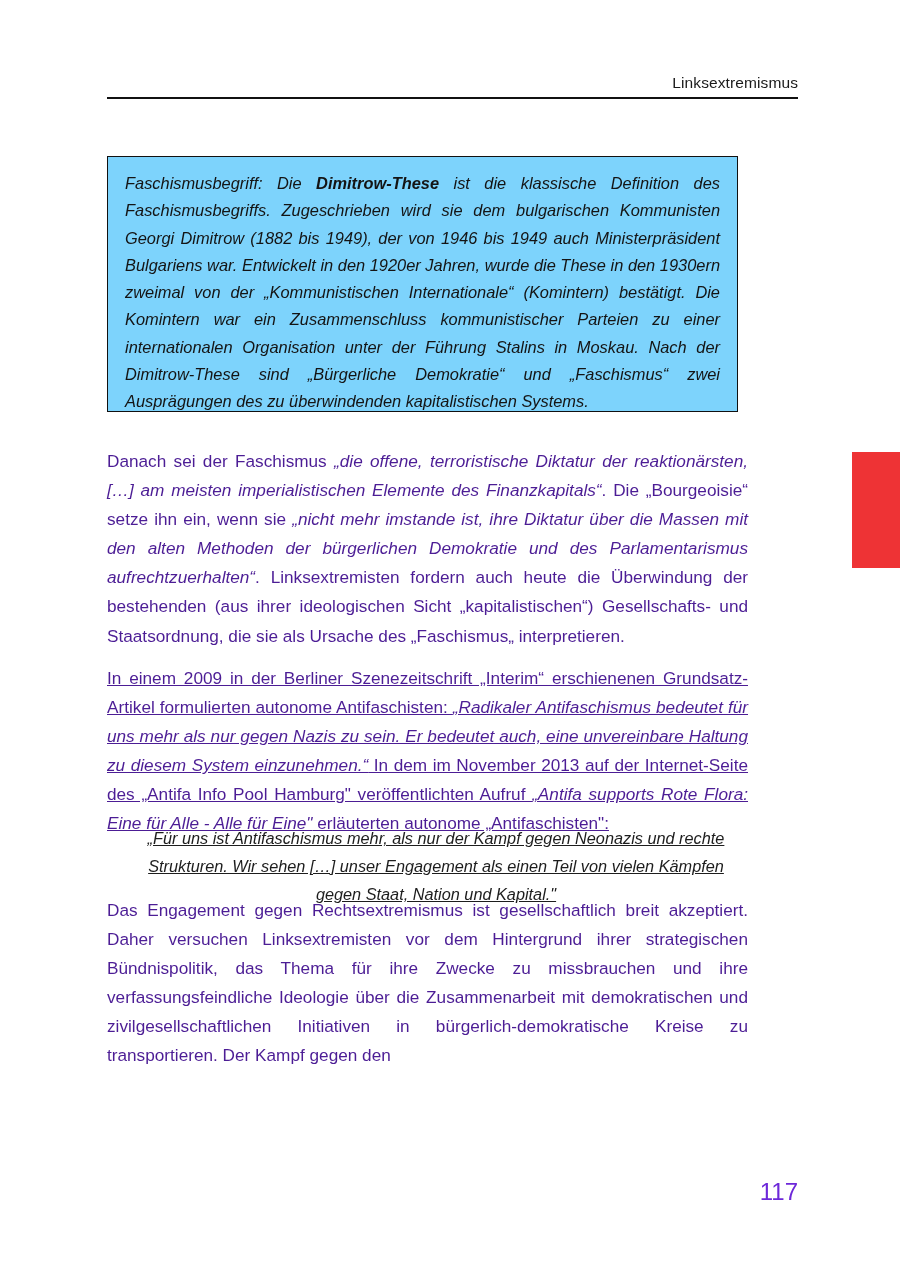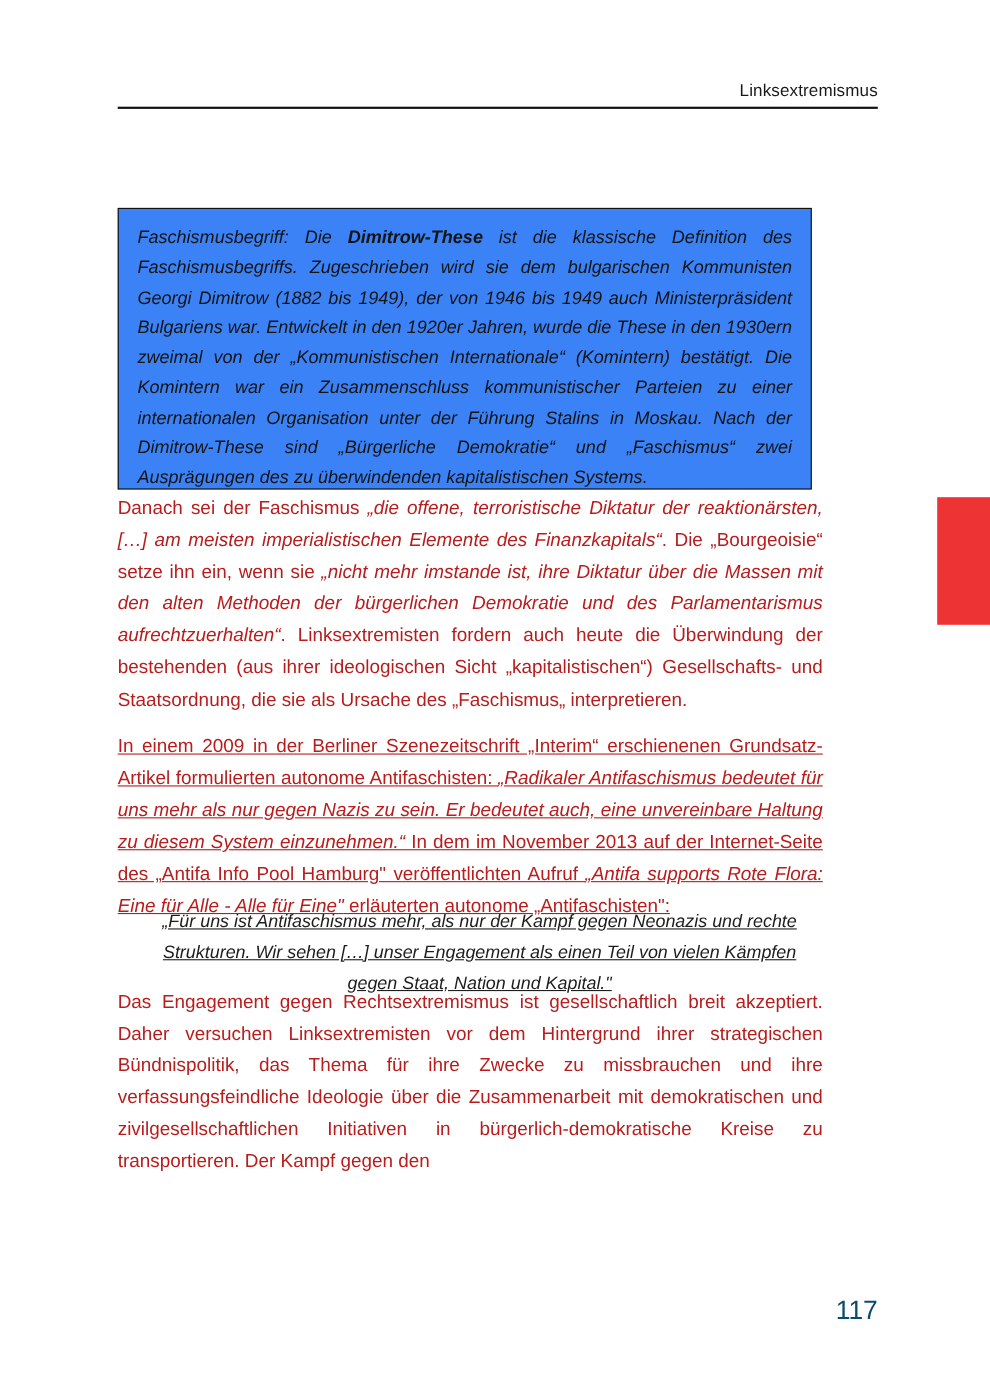--- a/index.html
+++ b/index.html
@@ -76,21 +76,21 @@
 
   
   .body-text {
     position: absolute;
     left: 107px;
     width: 641px;
     font-size: 17.2px;
     line-height: 29.1px;
     text-align: justify;
     text-justify: inter-word;
-    color: #b91c1c;
+    color: #4c1d95;
     hyphens: manual;
   }
   .body-text i {
     font-style: italic;
   }
   .para-1 { top: 447px; }
   .para-2 { top: 664px; text-decoration: underline; }
   .para-4 { top: 896px; }
 
   
@@ -108,35 +108,35 @@
   }
 
   
   .folio {
     position: absolute;
     left: 640px;
     top: 1178px;
     width: 158px;
     text-align: right;
     font-size: 24px;
-    color: #0c4a6e;
+    color: #6d28d9;
   }
 </style>
 </head>
 <body>
 
 <div class="page">
 
   <div class="running-head">Linksextremismus</div>
 
   <div class="head-rule"></div>
 
   <div class="thumb-tab" style="background: rgb(238, 51, 53);"></div>
 
-  <div class="definition-box" style="background: #3b82f6; margin-top: 33px;">
+  <div class="definition-box" style="background: #7dd3fc;">
     <p><span>Faschismusbegriff: Die </span><b>Dimitrow-These</b><span> ist die klassische Definition des Faschismusbegriffs. Zugeschrieben wird sie dem bulgarischen Kommunisten Georgi Dimitrow (1882 bis 1949), der von 1946 bis 1949 auch Ministerpräsident Bulgariens war. Entwickelt in den 1920er Jahren, wurde die These in den 1930ern zweimal von der „Kommunistischen Internationale“ (Komintern) bestätigt. Die Komintern war ein Zusammenschluss kommunistischer Parteien zu einer internationalen Organisation unter der Führung Stalins in Moskau. Nach der Dimitrow-These sind „Bürgerliche Demokratie“ und „Faschismus“ zwei Ausprägungen des zu überwindenden kapitalistischen Systems.</span></p>
   </div>
 
   <div class="body-text para-1"><span>Danach sei der Faschismus </span><i>„die offene, terroristische Diktatur der reaktionärsten, […] am meisten imperialistischen Elemente des Finanzkapitals“</i><span>. Die „Bourgeoisie“ setze ihn ein, wenn sie </span><i>„nicht mehr imstande ist, ihre Diktatur über die Massen mit den alten Methoden der bürgerlichen Demokratie und des Parlamentarismus aufrechtzuerhalten“</i><span>. Linksextremisten fordern auch heute die Überwindung der bestehenden (aus ihrer ideologischen Sicht „kapitalistischen“) Gesellschafts- und Staatsordnung, die sie als Ursache des „Faschismus„ interpretieren.</span></div>
 
   <div class="body-text para-2"><span>In einem 2009 in der Berliner Szenezeitschrift „Interim“ erschienenen Grundsatz-Artikel formulierten autonome Antifaschisten: </span><i>„Radikaler Antifaschismus bedeutet für uns mehr als nur gegen Nazis zu sein. Er bedeutet auch, eine unvereinbare Haltung zu diesem System einzunehmen.“</i><span> In dem im November 2013 auf der Internet-Seite des „Antifa Info Pool Hamburg" veröffentlichten Aufruf </span><i>„Antifa supports Rote Flora: Eine für Alle - Alle für Eine"</i><span> erläuterten autonome „Antifaschisten":</span></div>
 
   <div class="block-quote">„Für uns ist Antifaschismus mehr, als nur der Kampf gegen Neonazis und rechte Strukturen. Wir sehen […] unser Engagement als einen Teil von vielen Kämpfen gegen Staat, Nation und Kapital."</div>
 
   <div class="body-text para-4">Das Engagement gegen Rechtsextremismus ist gesellschaftlich breit akzeptiert. Daher versuchen Linksextremisten vor dem Hintergrund ihrer strategischen Bündnispolitik, das Thema für ihre Zwecke zu missbrauchen und ihre verfassungsfeindliche Ideologie über die Zusammenarbeit mit demokratischen und zivilgesellschaftlichen Initiativen in bürgerlich-demokratische Kreise zu transportieren. Der Kampf gegen den</div>

